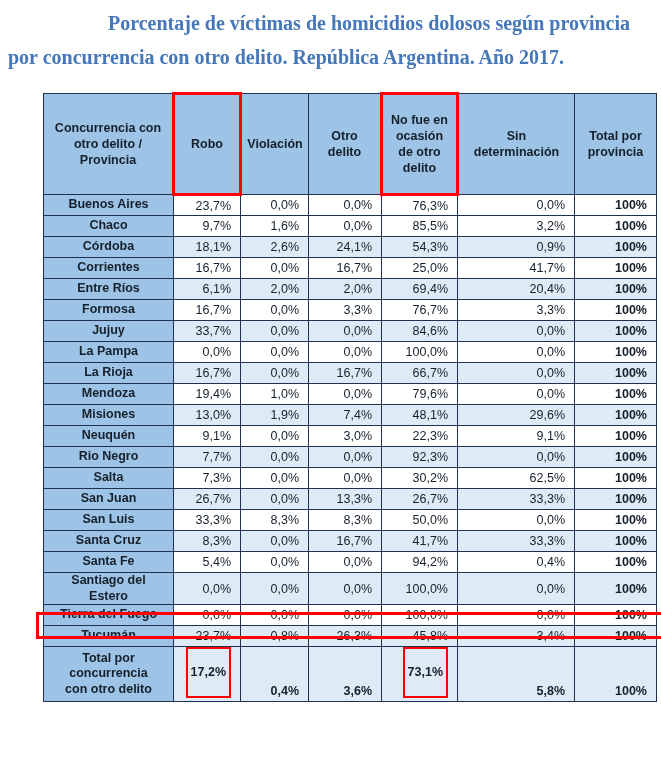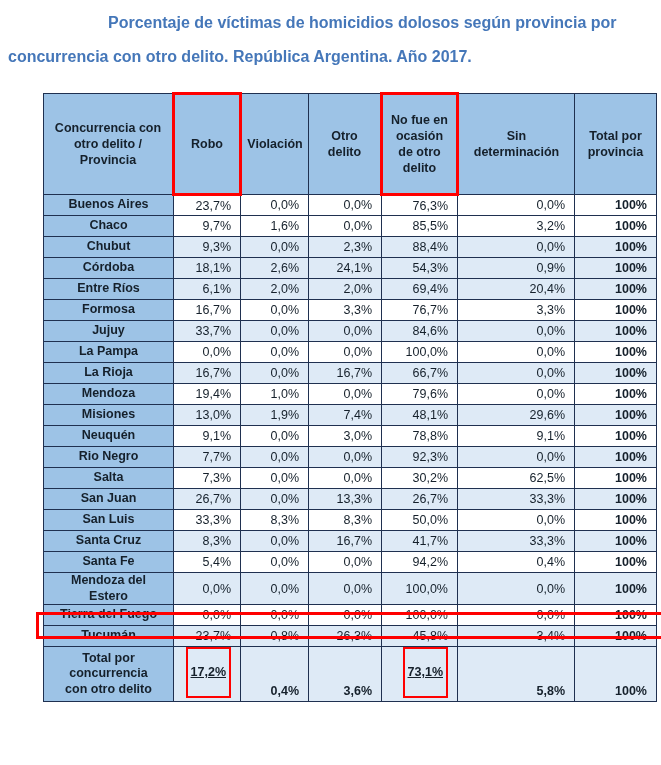--- a/index.html
+++ b/index.html
@@ -13,23 +13,23 @@
   }
   *{box-sizing:border-box;margin:0;padding:0;}
   html,body{background:#fff;}
   body{
     width:661px;height:765px;overflow:hidden;position:relative;
     font-family:"Liberation Sans",sans-serif;color:var(--ink);
   }
   .title{
     width:625px;
     margin:6px 8px 0 8px;
-    font-family:Liberation Sans, sans-serif;
+    font-family:Liberation Serif, serif;
     font-weight:bold;
-    font-size:16px;
+    font-size:20px;
     line-height:34px;
     color:var(--title-blue);
     text-indent:100px;
   }
   .table-wrap{
     position:relative;
     margin:18px 0 0 43px;
   }
   table{
     border-collapse:collapse;
@@ -73,21 +73,20 @@
     font-weight:bold;
     vertical-align:bottom;
     padding-bottom:3px;
   }
   tr.total-row th{line-height:1.25;}
   .red-box{
     display:inline-block;
     border:2px solid var(--red);
     padding:15px 3px;
     line-height:1.35;
-    text-decoration:underline;
   }
   .row-highlight{
     position:absolute;
     border:3px solid var(--red);
     pointer-events:none;
   }
 </style>
 </head>
 <body>
 
@@ -128,37 +127,37 @@
         <tr>
           <th>Chaco</th>
           <td>9,7%</td>
           <td>1,6%</td>
           <td>0,0%</td>
           <td>85,5%</td>
           <td>3,2%</td>
           <td class="total-col">100%</td>
         </tr>
         <tr class="stripe">
-          <th>Chubut</th>
-          <td>9,3%</td>
-          <td>0,0%</td>
-          <td>2,3%</td>
-          <td>88,4%</td>
-          <td>0,0%</td>
-          <td class="total-col">100%</td>
-        </tr>
-        <tr class="stripe">
           <th>Córdoba</th>
           <td>18,1%</td>
           <td>2,6%</td>
           <td>24,1%</td>
           <td>54,3%</td>
           <td>0,9%</td>
           <td class="total-col">100%</td>
         </tr>
+        <tr>
+          <th>Corrientes</th>
+          <td>16,7%</td>
+          <td>0,0%</td>
+          <td>16,7%</td>
+          <td>25,0%</td>
+          <td>41,7%</td>
+          <td class="total-col">100%</td>
+        </tr>
         <tr class="stripe">
           <th>Entre Ríos</th>
           <td>6,1%</td>
           <td>2,0%</td>
           <td>2,0%</td>
           <td>69,4%</td>
           <td>20,4%</td>
           <td class="total-col">100%</td>
         </tr>
         <tr>
@@ -213,21 +212,21 @@
           <td>7,4%</td>
           <td>48,1%</td>
           <td>29,6%</td>
           <td class="total-col">100%</td>
         </tr>
         <tr>
           <th>Neuquén</th>
           <td>9,1%</td>
           <td>0,0%</td>
           <td>3,0%</td>
-          <td>78,8%</td>
+          <td>22,3%</td>
           <td>9,1%</td>
           <td class="total-col">100%</td>
         </tr>
         <tr class="stripe">
           <th>Rio Negro</th>
           <td>7,7%</td>
           <td>0,0%</td>
           <td>0,0%</td>
           <td>92,3%</td>
           <td>0,0%</td>
@@ -272,21 +271,21 @@
         <tr class=" hl-row">
           <th>Santa Fe</th>
           <td>5,4%</td>
           <td>0,0%</td>
           <td>0,0%</td>
           <td>94,2%</td>
           <td>0,4%</td>
           <td class="total-col">100%</td>
         </tr>
         <tr class="stripe">
-          <th>Mendoza del Estero</th>
+          <th>Santiago del Estero</th>
           <td>0,0%</td>
           <td>0,0%</td>
           <td>0,0%</td>
           <td>100,0%</td>
           <td>0,0%</td>
           <td class="total-col">100%</td>
         </tr>
         <tr>
           <th>Tierra del Fuego</th>
           <td>0,0%</td>

